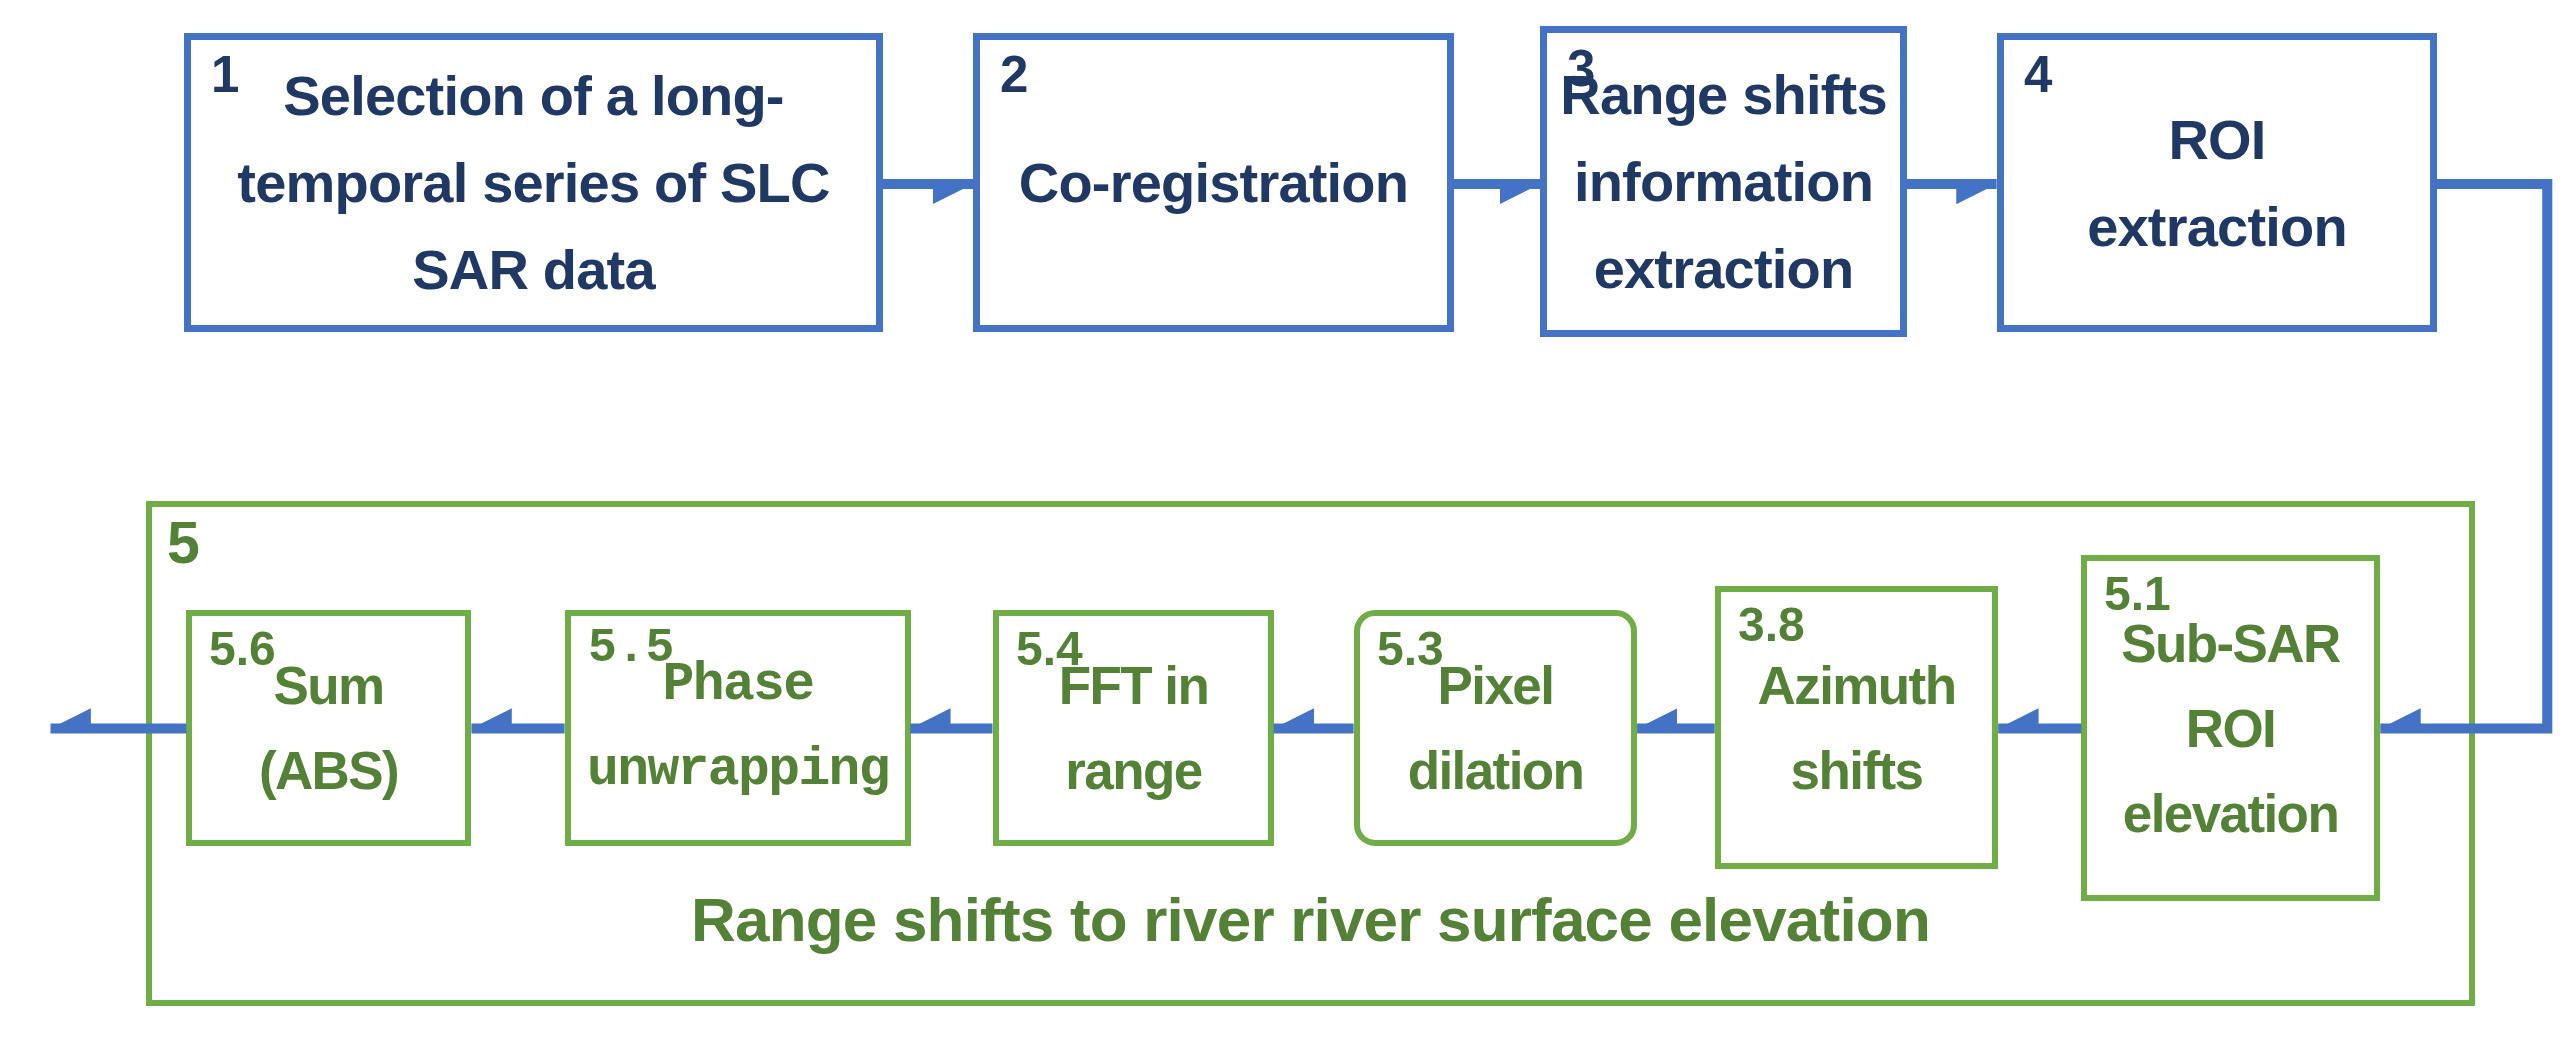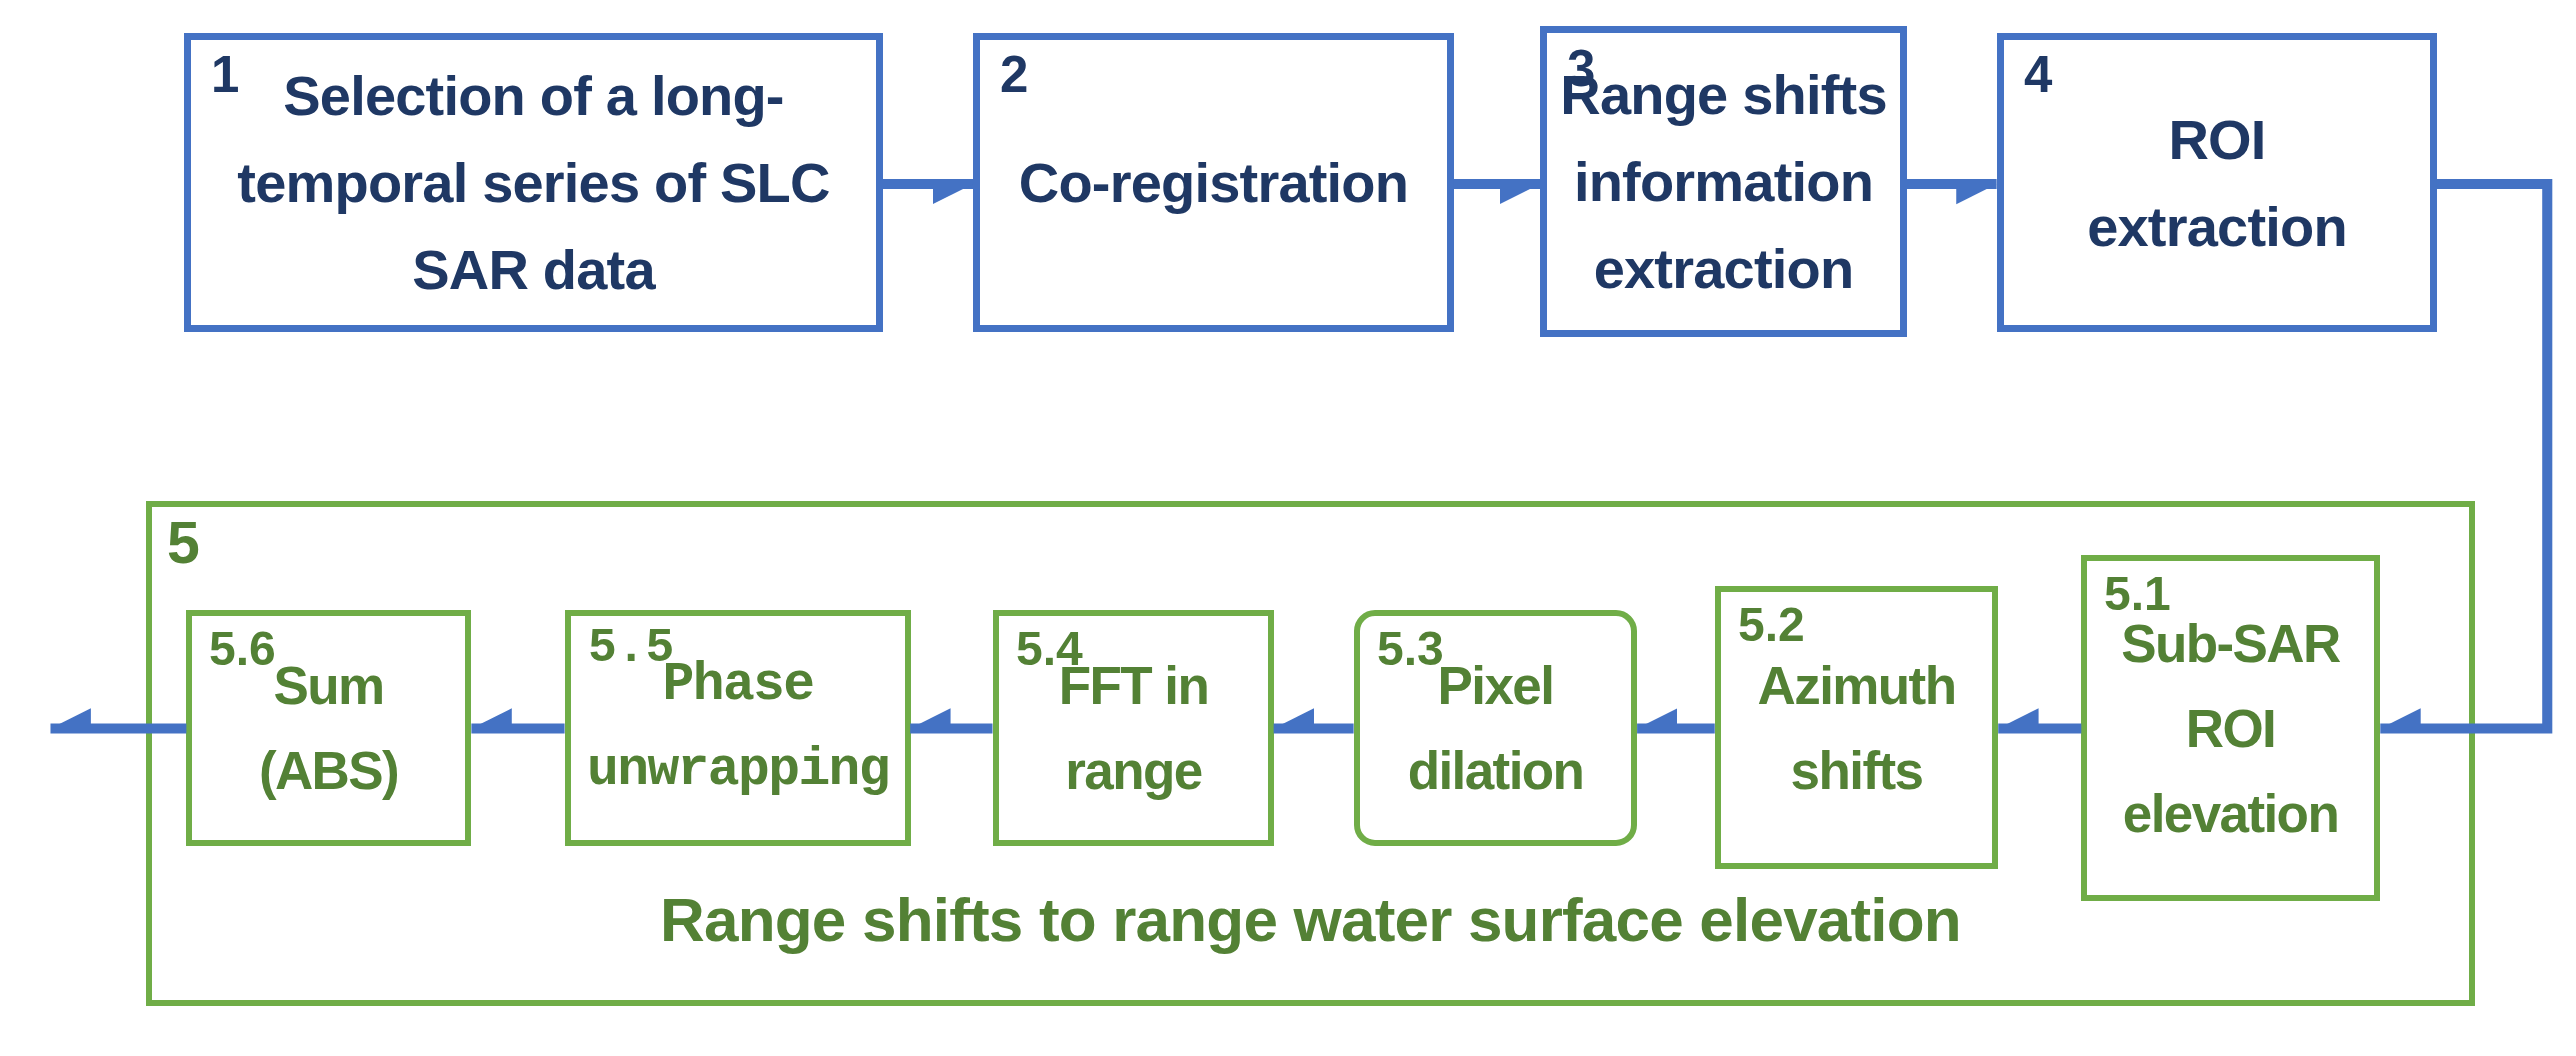--- a/index.html
+++ b/index.html
@@ -78,21 +78,21 @@
   </div>
 
   <div class="box blue" style="left:1997px;top:33px;width:440px;height:299px;">
     <span class="num">4</span>
     <div class="title">ROI
 extraction</div>
   </div>
 
   <div id="stage5"></div>
   <div id="stage5-num">5</div>
-  <div id="stage5-caption">Range shifts to range water surface elevation</div>
+  <div id="stage5-caption">Range shifts to river river surface elevation</div>
 
   <div class="box green" style="left:186px;top:610px;width:285px;height:236px;text-decoration:underline;">
     <span class="num">5.6</span>
     <div class="title">Sum
 (ABS)</div>
   </div>
 
   <div class="box green" style="left:565px;top:610px;width:346px;height:236px;font-family:Liberation Mono, monospace;">
     <span class="num">5.5</span>
     <div class="title">Phase
@@ -105,21 +105,21 @@
 range</div>
   </div>
 
   <div class="box green" style="left:1354px;top:610px;width:283px;height:236px;border-radius:21px;">
     <span class="num">5.3</span>
     <div class="title">Pixel
 dilation</div>
   </div>
 
   <div class="box green" style="left:1715px;top:586px;width:283px;height:283px;">
-    <span class="num">5.2</span>
+    <span class="num">3.8</span>
     <div class="title">Azimuth
 shifts</div>
   </div>
 
   <div class="box green" style="left:2081px;top:555px;width:299px;height:346px;">
     <span class="num">5.1</span>
     <div class="title">Sub-SAR
 ROI
 elevation</div>
   </div>

